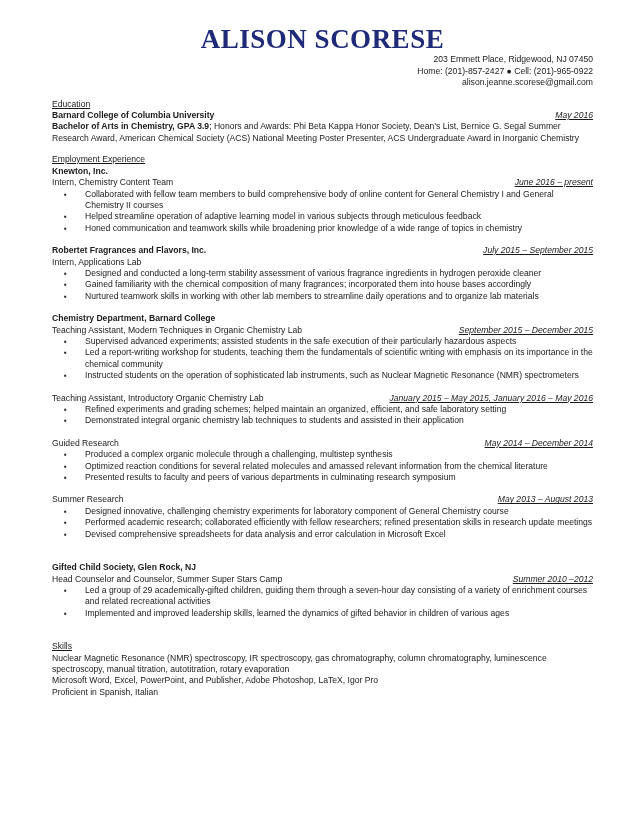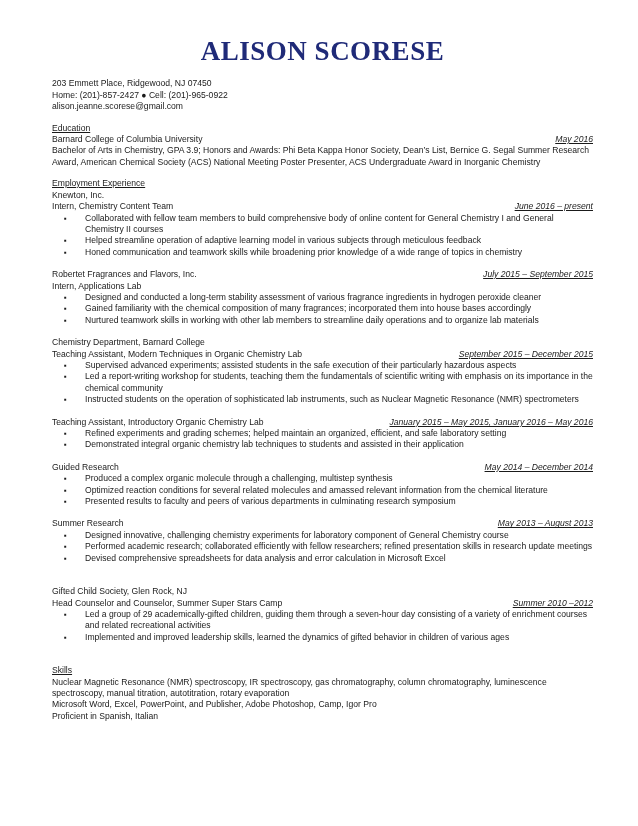--- a/index.html
+++ b/index.html
@@ -1,24 +1,24 @@
 <!DOCTYPE html>
 <html><head>
 <meta charset="utf-8">
 <style>
   html, body { margin: 0; padding: 0; background: #ffffff; }
   body { width: 638px; height: 826px; position: relative; overflow: hidden;
          font-family: "Liberation Sans", sans-serif; color: #1a1a1a; font-size: 8.6px; }
   .page { position: absolute; left: 52px; top: 24px; width: 541px; }
   .name { text-align: center; font-family: "Liberation Serif", serif; font-size: 27px;
-          color: #1f2a78; letter-spacing: 0.5px; line-height: 30px; margin: 12px; }
-  .contact { text-align: left; line-height: 11.5px; font-size: 8.6px; }
+          color: #1f2a78; letter-spacing: 0.5px; line-height: 30px; margin: 0; }
+  .contact { text-align: right; line-height: 11.5px; font-size: 8.6px; }
   .sec-title { text-decoration: underline; line-height: 11.5px; margin-top: 10px; }
   .row { display: flex; justify-content: space-between; line-height: 11.4px; }
-  .b { font-weight: normal; }
+  .b { font-weight: bold; }
   .i { font-style: italic; text-decoration: underline; }
   .para { line-height: 11.4px; }
   ul { margin: 0; padding: 0; list-style: none; }
   li { position: relative; padding-left: 33px; line-height: 11.4px; }
   li::before { content: "\25AA"; position: absolute; left: 12px; top: 0; font-size: 8px; }
   .org { margin-top: 11px; }
   .sub { margin-top: 11px; }
   .skills-list div { line-height: 11.4px; }
 </style>
 </head>
@@ -140,18 +140,18 @@
         <li>Led a group of 29 academically-gifted children, guiding them through a seven-hour day consisting of a variety of enrichment courses and related recreational activities</li>
         <li>Implemented and improved leadership skills, learned the dynamics of gifted behavior in children of various ages</li>
       </ul>
     </div>
   </div>
 
   <div>
     <div class="sec-title" style="margin-top:22px">Skills</div>
     <div class="skills-list">
       <div>Nuclear Magnetic Resonance (NMR) spectroscopy, IR spectroscopy, gas chromatography, column chromatography, luminescence spectroscopy, manual titration, autotitration, rotary evaporation</div>
-      <div>Microsoft Word, Excel, PowerPoint, and Publisher, Adobe Photoshop, Camp, Igor Pro</div>
+      <div>Microsoft Word, Excel, PowerPoint, and Publisher, Adobe Photoshop, LaTeX, Igor Pro</div>
       <div>Proficient in Spanish, Italian</div>
     </div>
   </div>
 
 </div>
 
 </body></html>

